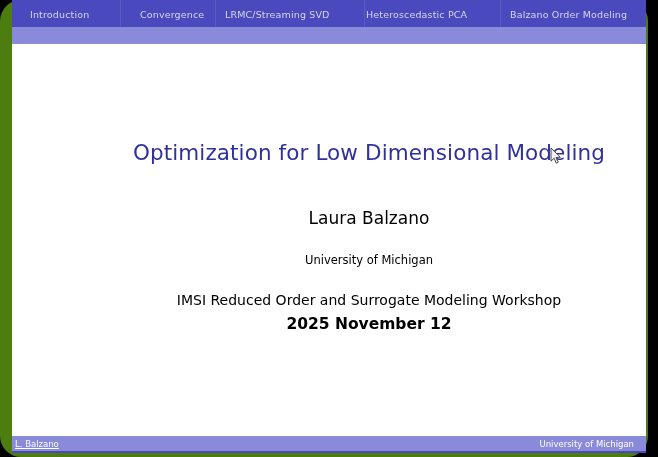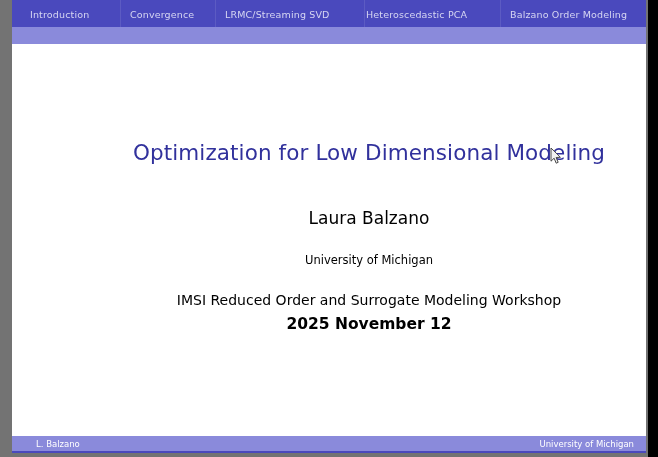--- a/index.html
+++ b/index.html
@@ -12,21 +12,22 @@
     height: 457px;
     overflow: hidden;
     font-family: "DejaVu Sans", "Liberation Sans", sans-serif;
   }
 
   
   #slide-window {
     position: relative;
     width: 648px;
     height: 457px;
-    background: #737373;
+    background: #4d7c0f;
+    border-radius: 21px;
   }
 
   
   #slide {
     position: absolute;
     left: 12px;
     top: 0px;
     width: 634px;
     height: 453px;
     background: #ffffff;
@@ -156,38 +157,38 @@
     bottom: -2px;
     width: 100%;
     height: 2px;
     background: #4a49bd;
   }
   .footer-text {
     color: #ffffff;
     font-size: 8.5px;
     white-space: nowrap;
   }
-  #footer-left  { padding-left: 24px; }
+  #footer-left  { padding-left: 3px; text-decoration: underline; }
   #footer-right { padding-right: 12px; }
 </style>
 </head>
 <body>
 
 <div id="slide-window">
 
   <div id="slide">
 
     <div id="navbar">
       <div class="nav-sep" style="left:108px"></div>
       <div class="nav-sep" style="left:203px"></div>
       <div class="nav-sep" style="left:352px"></div>
       <div class="nav-sep" style="left:488px"></div>
 
       <div class="nav-item" style="left:18px">Introduction</div>
-      <div class="nav-item" style="left:118px">Convergence</div>
+      <div class="nav-item" style="left:128px">Convergence</div>
       <div class="nav-item" style="left:213px">LRMC/Streaming SVD</div>
       <div class="nav-item" style="left:354px">Heteroscedastic PCA</div>
       <div class="nav-item" style="left:498px">Balzano Order Modeling</div>
     </div>
 
     <div id="navbar-sub"></div>
 
     <div id="titleblock">
 
       <div id="slide-title">Optimization for Low Dimensional Modeling</div>

